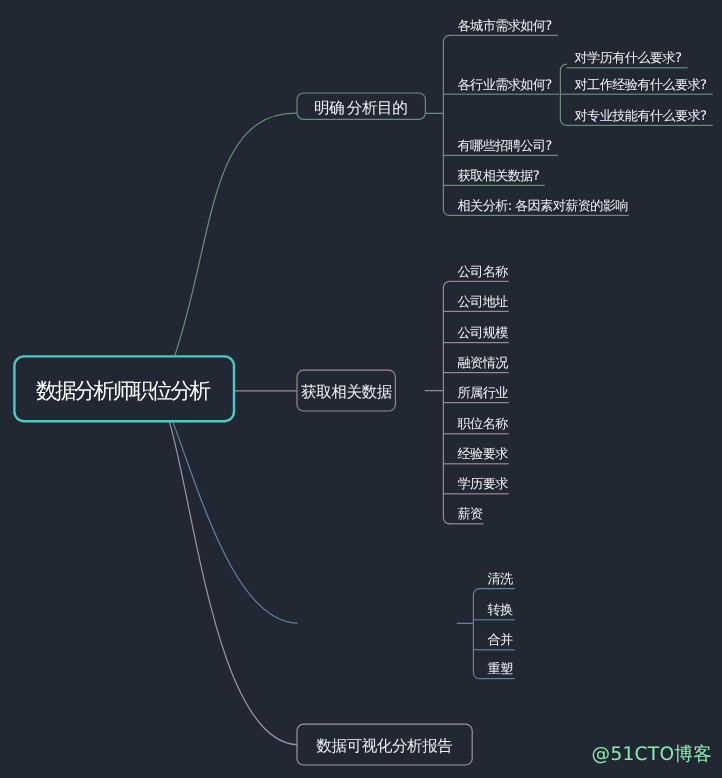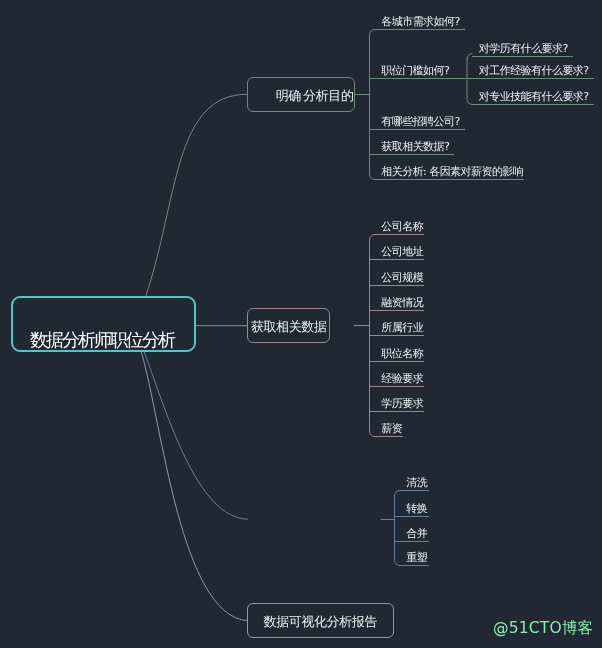--- a/index.html
+++ b/index.html
@@ -6,21 +6,21 @@
   html,body{margin:0;padding:0;}
   body{width:602px;height:648px;background:#212834;overflow:hidden;
        font-family:"DejaVu Sans",sans-serif;}
   #stage{position:relative;width:602px;height:648px;overflow:hidden;
          transform:translateZ(0);}
   svg.links{position:absolute;left:0;top:0;width:602px;height:648px;}
   .node{position:absolute;box-sizing:border-box;display:flex;align-items:center;
         justify-content:center;white-space:nowrap;background:#212834;}
   .root{border:2px solid #4dcac0;border-radius:9px;color:#ffffff;
         font-size:18px;letter-spacing:-2px;text-indent:-2px;}
-  .root > span{position:relative;top:16px;}
+  .root > span{position:relative;top:2px;}
   .branch > span{position:relative;top:1.5px;}
   .branch{border:1px solid;border-radius:6px;color:#eef1f4;
           font-size:13px;letter-spacing:-0.4px;text-indent:-0.4px;}
   .leaf{position:absolute;color:#f0f3f6;font-size:11px;letter-spacing:-0.55px;
         white-space:nowrap;line-height:11px;padding:0 1px 2px 12px;
         border-bottom:1px solid;box-sizing:content-box;}
   .leaf.q{padding-right:5px;}
   .leaf.corner{padding-left:7px;}
   .wm{position:absolute;color:#8a8d98;font-size:15.5px;white-space:nowrap;letter-spacing:0.2px;}
 </style>
@@ -46,32 +46,32 @@
 
       <path d="M381,519.5 L394.5,519.5 M394.5,495.5 A5,5 0 0 1 399.5,490.5
                M394.5,495.5 L394.5,560.5 A5,5 0 0 0 399.5,565.5" stroke="#62819c"></path>
     </g>
   </svg>
 
   <div class="node root" style="left: 10.5px; top: 296px; width: 185px; height: 55.6px; border-color: rgb(77, 202, 192);">
     <span>数据分析师职位分析</span>
   </div>
 
-  <div class="node branch" style="left: 247px; top: 77px; width: 107.5px; height: 35px; border-color: rgb(109, 139, 124); justify-content: flex-end;">
+  <div class="node branch" style="left: 247px; top: 77px; width: 107.5px; height: 23px; border-color: rgb(109, 139, 124);">
     <span>明确 分析目的</span>
   </div>
   <div class="node branch" style="left: 247.4px; top: 308.4px; width: 83px; height: 35px; border-color: rgb(158, 134, 142);">
     <span>获取相关数据</span>
   </div>
   <div class="node branch" style="left: 247.3px; top: 602.8px; width: 146.4px; height: 35.6px; border-color: rgb(154, 149, 170);">
     <span>数据可视化分析报告</span>
   </div>
 
   <div class="leaf q corner" style="left: 374.3px; top: 15.6px; border-color: rgb(109, 139, 124);">各城市需求如何?</div>
-  <div class="leaf q" style="left: 369.3px; top: 65px; width: 80.2px; border-color: rgb(109, 139, 124);">职位门槛如何?</div>
+  <div class="leaf q" style="left: 369.3px; top: 65px; width: 80.2px; border-color: rgb(109, 139, 124);">各行业需求如何?</div>
   <div class="leaf q" style="left: 369.3px; top: 116px; border-color: rgb(109, 139, 124);">有哪些招聘公司?</div>
   <div class="leaf q" style="left: 369.3px; top: 141.4px; border-color: rgb(109, 139, 124);">获取相关数据?</div>
   <div class="leaf corner" style="left: 374.3px; top: 165.6px; border-color: rgb(109, 139, 124);">相关分析: 各因素对薪资的影响</div>
 
   <div class="leaf q corner" style="left: 471.8px; top: 43px; border-color: rgb(109, 139, 124);">对学历有什么要求?</div>
   <div class="leaf q" style="left: 466.8px; top: 65px; border-color: rgb(109, 139, 124);">对工作经验有什么要求?</div>
   <div class="leaf q corner" style="left: 471.8px; top: 91px; border-color: rgb(109, 139, 124);">对专业技能有什么要求?</div>
 
   <div class="leaf corner" style="left: 374.3px; top: 220.9px; border-color: rgb(158, 134, 142);">公司名称</div>
   <div class="leaf" style="left: 369.3px; top: 246.1px; border-color: rgb(158, 134, 142);">公司地址</div>

